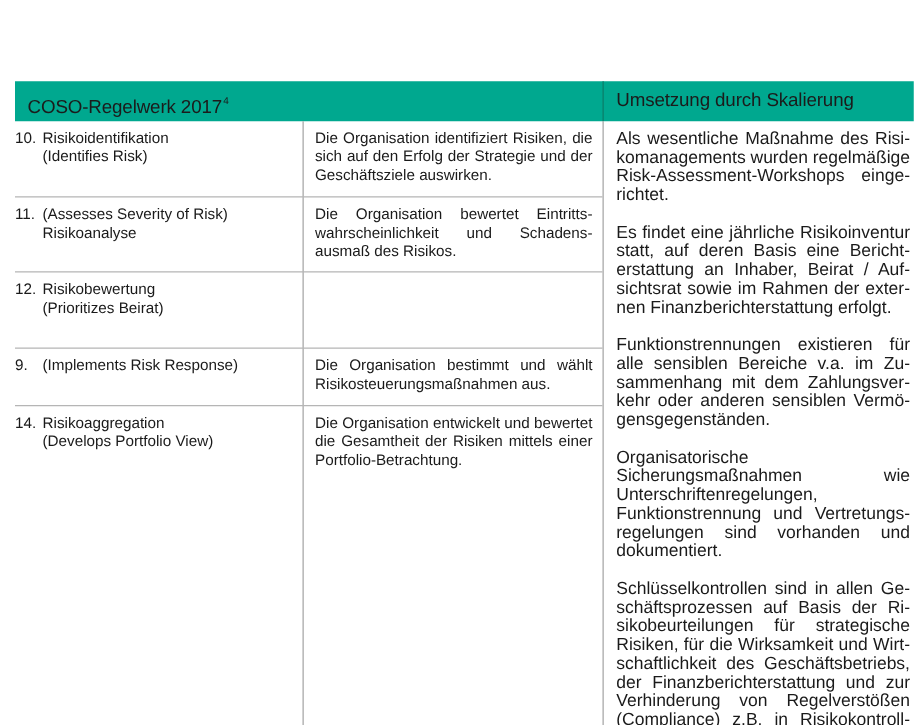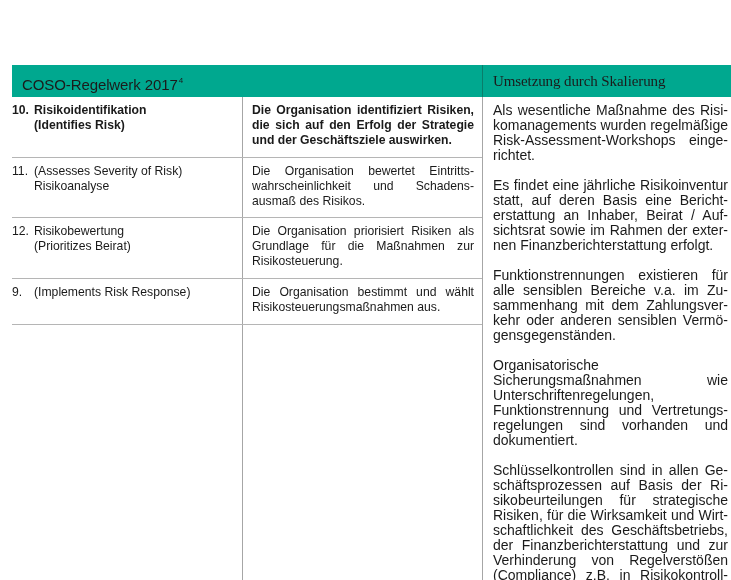--- a/index.html
+++ b/index.html
@@ -14,21 +14,21 @@
     .header {
       position: absolute; left: 0; top: 0; width: 721px; height: 32px;
       background: #00a88f;
     }
     .header .h {
       position: absolute; top: 0; height: 32px; line-height: 32px;
       font-size: 15px; color: #1b1b1b; letter-spacing: -0.1px;
     }
     .header .h1 { left: 10px; }
     .header .h1 sup { font-size: 8px; vertical-align: 7px; margin-left: 1px; }
-    .header .h2 { left: 481px; font-family: Liberation Serif, serif; }
+    .header .h2 { left: 481px; }
     .header .hdiv {
       position: absolute; left: 470px; top: 0; width: 1px; height: 32px; background: #0a7d6a;
     }
     .vline { position: absolute; width: 1px; background: #a6a6a6; }
     .v1 { left: 230px; top: 32px; height: 514px; }
     .v2 { left: 470px; top: 32px; height: 514px; }
     .bottom { position: absolute; left: 0; top: 545px; width: 721px; height: 1px; background: #a6a6a6; }
     .row { position: absolute; left: 0; width: 470px; }
     .row .rule { position: absolute; left: 0; bottom: 0; width: 470px; height: 1px; background: #b5b5b5; }
     .cell-name {
@@ -53,21 +53,21 @@
 <div class="table">
   <div class="header" style="background: rgb(0, 168, 143);">
     <div class="h h1"><span>COSO-Regelwerk 2017</span><sup>4</sup></div>
     <div class="hdiv"></div>
     <div class="h h2">Umsetzung durch Skalierung</div>
   </div>
 
   <div class="vline v1"></div>
   <div class="vline v2"></div>
 
-  <div class="row" style="top:32px;height:61px;font-weight:bold;">
+  <div class="row" style="top:32px;height:61px;">
     <div class="cell-name">
       <span class="num">10.</span>
       <div class="txt">
           <div>Risikoidentifikation</div>
           <div>(Identifies Risk)</div>
         </div>
     </div>
     <div class="cell-desc">Die Organisation identifiziert Risiken, die sich auf den Erfolg der Strategie und der Geschäftsziele auswirken.</div>
     <div class="rule"></div>
   </div>
@@ -85,35 +85,44 @@
   </div>
 
   <div class="row" style="top:153px;height:61px;">
     <div class="cell-name">
       <span class="num">12.</span>
       <div class="txt">
           <div>Risikobewertung</div>
           <div>(Prioritizes Beirat)</div>
         </div>
     </div>
-    <div class="cell-desc">Die Organisation priorisiert Risiken als Grundlage für die Maßnahmen zur Risikosteuerung.</div>
     <div class="rule"></div>
   </div>
 
   <div class="row" style="top:214px;height:46px;">
     <div class="cell-name">
       <span class="num">9.</span>
       <div class="txt">
           <div>(Implements Risk Response)</div>
         </div>
     </div>
     <div class="cell-desc">Die Organisation bestimmt und wählt Risikosteuerungsmaßnahmen aus.</div>
     <div class="rule"></div>
   </div>
 
+  <div class="row" style="top:260px;height:70px;">
+    <div class="cell-name">
+      <span class="num">14.</span>
+      <div class="txt">
+          <div>Risikoaggregation</div>
+          <div>(Develops Portfolio View)</div>
+        </div>
+    </div>
+    <div class="cell-desc">Die Organisation entwickelt und be­wertet die Gesamtheit der Risiken mittels einer Portfolio-Betrachtung.</div>
+  </div>
 
   <div class="col3">
     <p>Als wesentliche Maßnahme des Risi­komanagements wurden regelmäßige Risk-Assessment-Workshops einge­richtet.</p>
     <p>Es findet eine jährliche Risikoinventur statt, auf deren Basis eine Bericht­erstattung an Inhaber, Beirat / Auf­sichtsrat sowie im Rahmen der exter­nen Finanzberichterstattung erfolgt.</p>
     <p>Funktionstrennungen existieren für alle sensiblen Bereiche v.a. im Zu­sammenhang mit dem Zahlungsver­kehr oder anderen sensiblen Vermö­gensgegenständen.</p>
     <p>Organisatorische Sicherungsmaßnah­men wie Unterschriftenregelungen, Funktionstrennung und Vertretungs­regelungen sind vorhanden und doku­mentiert.</p>
     <p>Schlüsselkontrollen sind in allen Ge­schäftsprozessen auf Basis der Ri­sikobeurteilungen für strategische Risiken, für die Wirksamkeit und Wirt­schaftlichkeit des Geschäftsbetriebs, der Finanzberichterstattung und zur Verhinderung von Regelverstößen (Compliance) z.B. in Risikokontroll­matrizen dokumentiert.</p>
   </div>
 
   <div class="bottom"></div>

